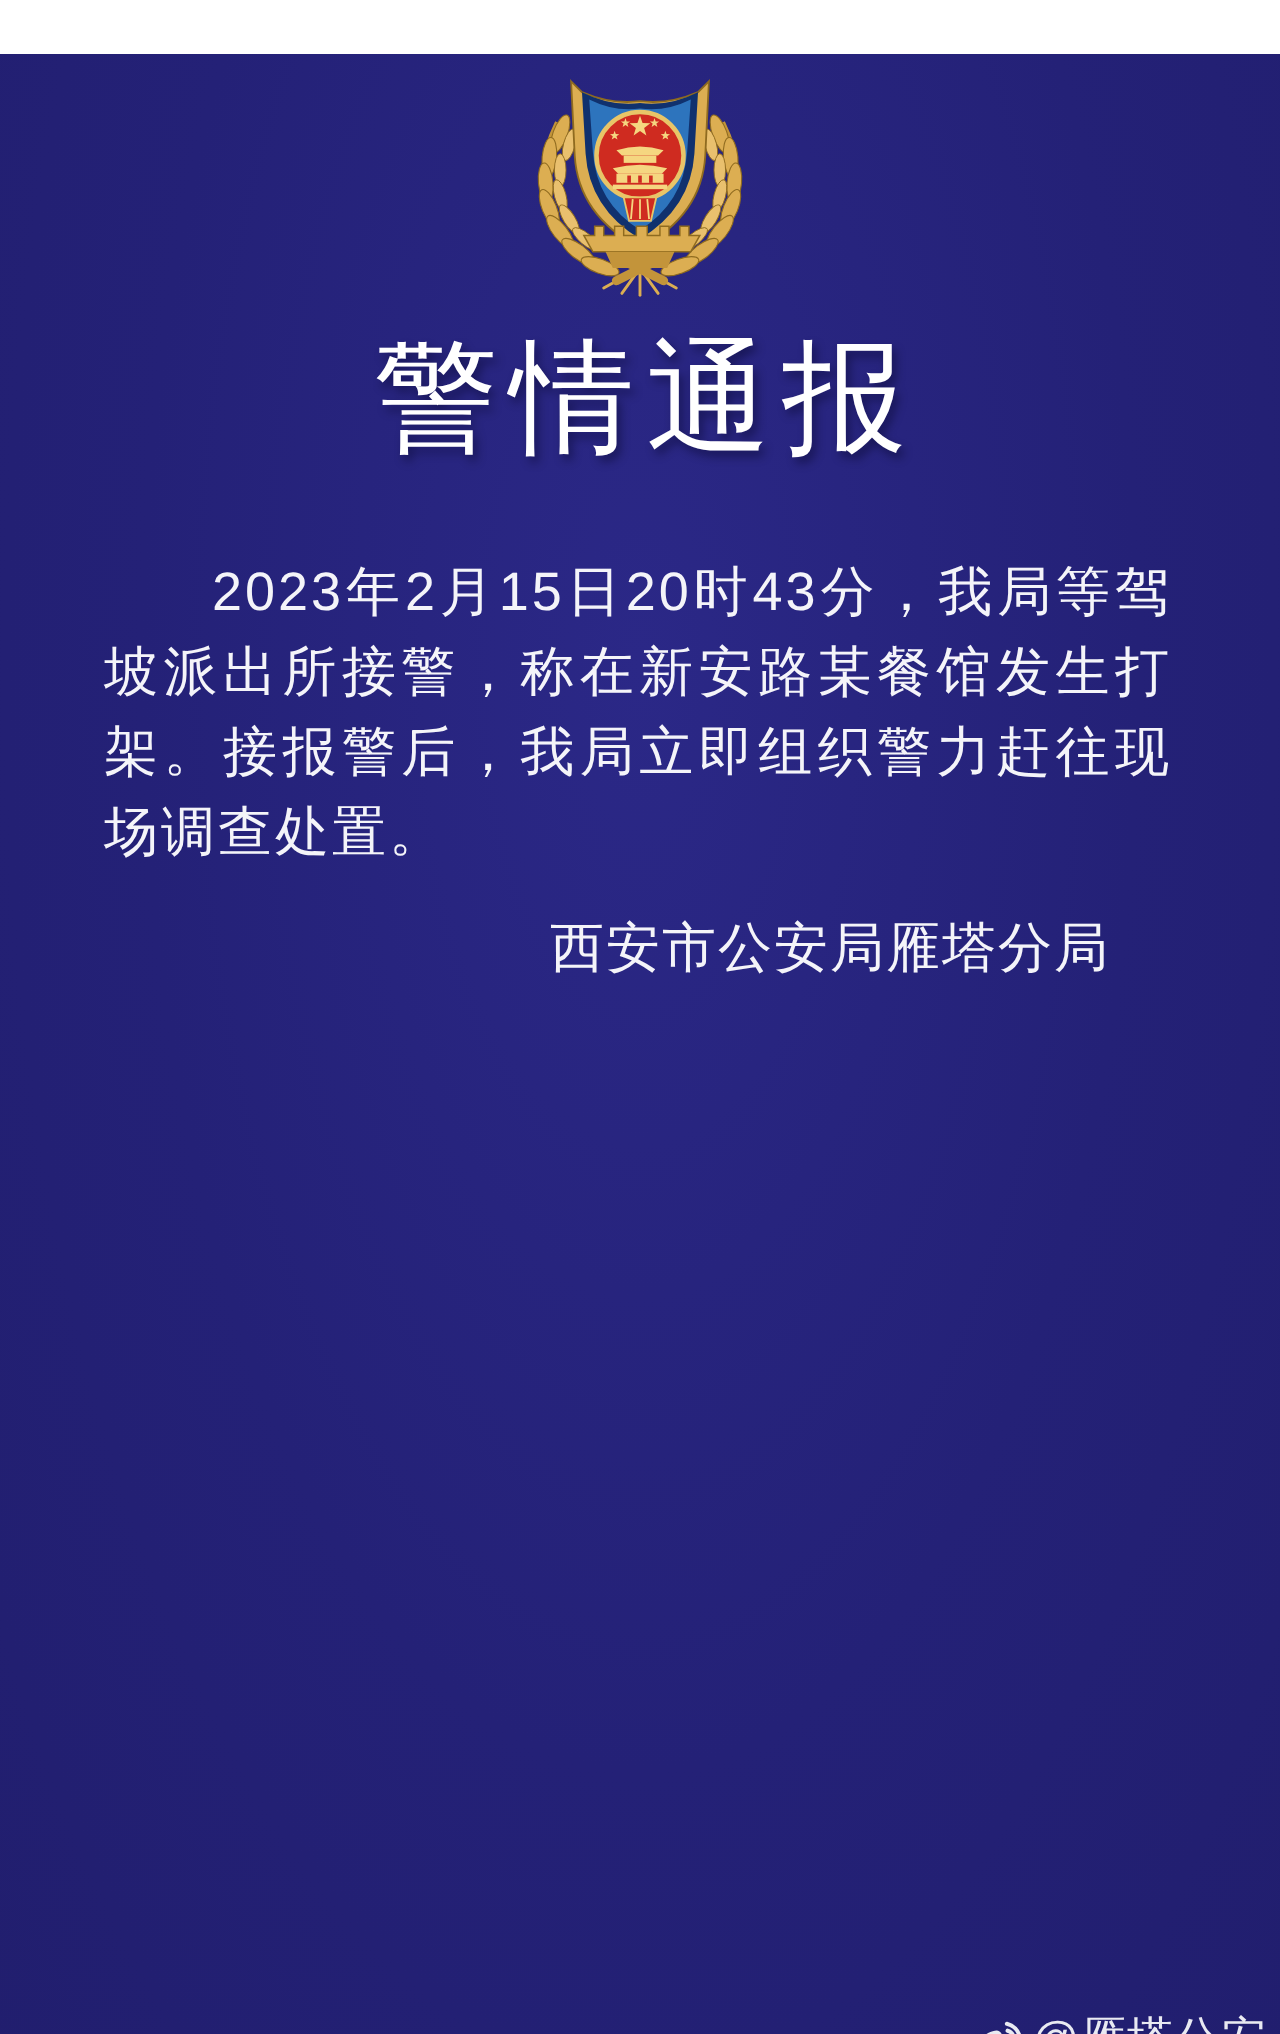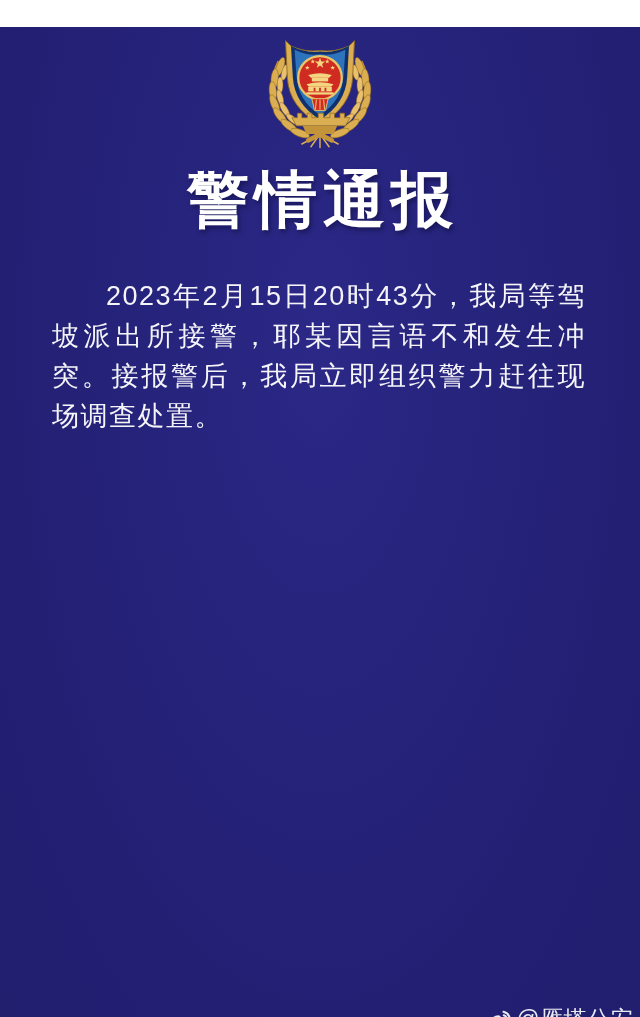--- a/index.html
+++ b/index.html
@@ -18,21 +18,21 @@
     width: 136px; height: 127px;
     margin: 27px auto 0;
     display: block;
   }
   .title {
     margin: 13px 0 0;
     text-align: center;
     color: #ffffff;
     font-size: 62px;
     line-height: 1.05;
-    font-weight: 700;
+    font-weight: 400;
     letter-spacing: 6px;
     text-indent: 6px;
     text-shadow: 2px 3px 5px rgba(0, 0, 25, 0.40);
   }
   .body-text {
     margin: 44px 54px 0 52px;
     color: #f4f4f9;
     font-size: 27px;
     line-height: 40px;
     letter-spacing: 1.5px;
@@ -128,24 +128,25 @@
       <path d="M71,80 L70,91 M75,80 L75,91 M79,80 L80,91" stroke="#f5d680" stroke-width="1"></path>
 
       <path d="M44,100 h6 v-5 h5 v5 h6 v-5 h5 v5 h7 v-5 h6 v5 h7 v-5 h5 v5 h6 v-5 h5 v5 h6 l-5,9 H49 Z" fill="#dcae52" stroke="#8f6b1f" stroke-width="0.8"></path>
       <path d="M56,109 L94,109 L90,118 L60,118 Z" fill="#c3943a"></path>
     </svg>
   </div>
 
   <h1 class="title">警情通报</h1>
 
   <div class="body-text">
-    <p>2023年2月15日20时43分，我局等驾坡派出所接警，耶某因言语不和发生冲突。接报警后，我局立即组织警力赶往现场调查处置。</p>
+    <p>2023年2月15日20时43分，我局等驾坡派出所接警，称在新安路某餐馆发生打架。接报警后，我局立即组织警力赶往现场调查处置。</p>
   </div>
 
   <div class="signature">
+    <div>西安市公安局雁塔分局</div>
   </div>
 
   <div class="watermark">
     <span>
       <svg width="27" height="27" viewBox="0 0 24 24" xmlns="http://www.w3.org/2000/svg">
         <path fill-rule="evenodd" fill="#e9eaf2" d="M10.8,8.2 C6.4,8.7 3,12 3.4,15.2 C3.8,18.6 8,20.9 12.2,20.4 C16.6,19.9 19.9,17 19.5,13.8 C19.2,11.2 16.4,9.6 13.4,10.3 C13,9 11.9,8.1 10.8,8.2 Z M11.5,18.2 C9,18.5 6.7,17.3 6.5,15.6 C6.3,13.9 8.2,12.3 10.7,12 C13.2,11.7 15.5,12.9 15.7,14.6 C15.9,16.3 14,17.9 11.5,18.2 Z"></path>
         <circle cx="10.4" cy="15.2" r="1.4" fill="#e9eaf2"></circle>
         <path d="M15.5,5.2 A7.5,7.5 0 0 1 21.2,11" stroke="#e9eaf2" stroke-width="1.8" fill="none" stroke-linecap="round"></path>
         <path d="M15.8,8.3 A3.8,3.8 0 0 1 18.5,11.2" stroke="#e9eaf2" stroke-width="1.8" fill="none" stroke-linecap="round"></path>
       </svg>

